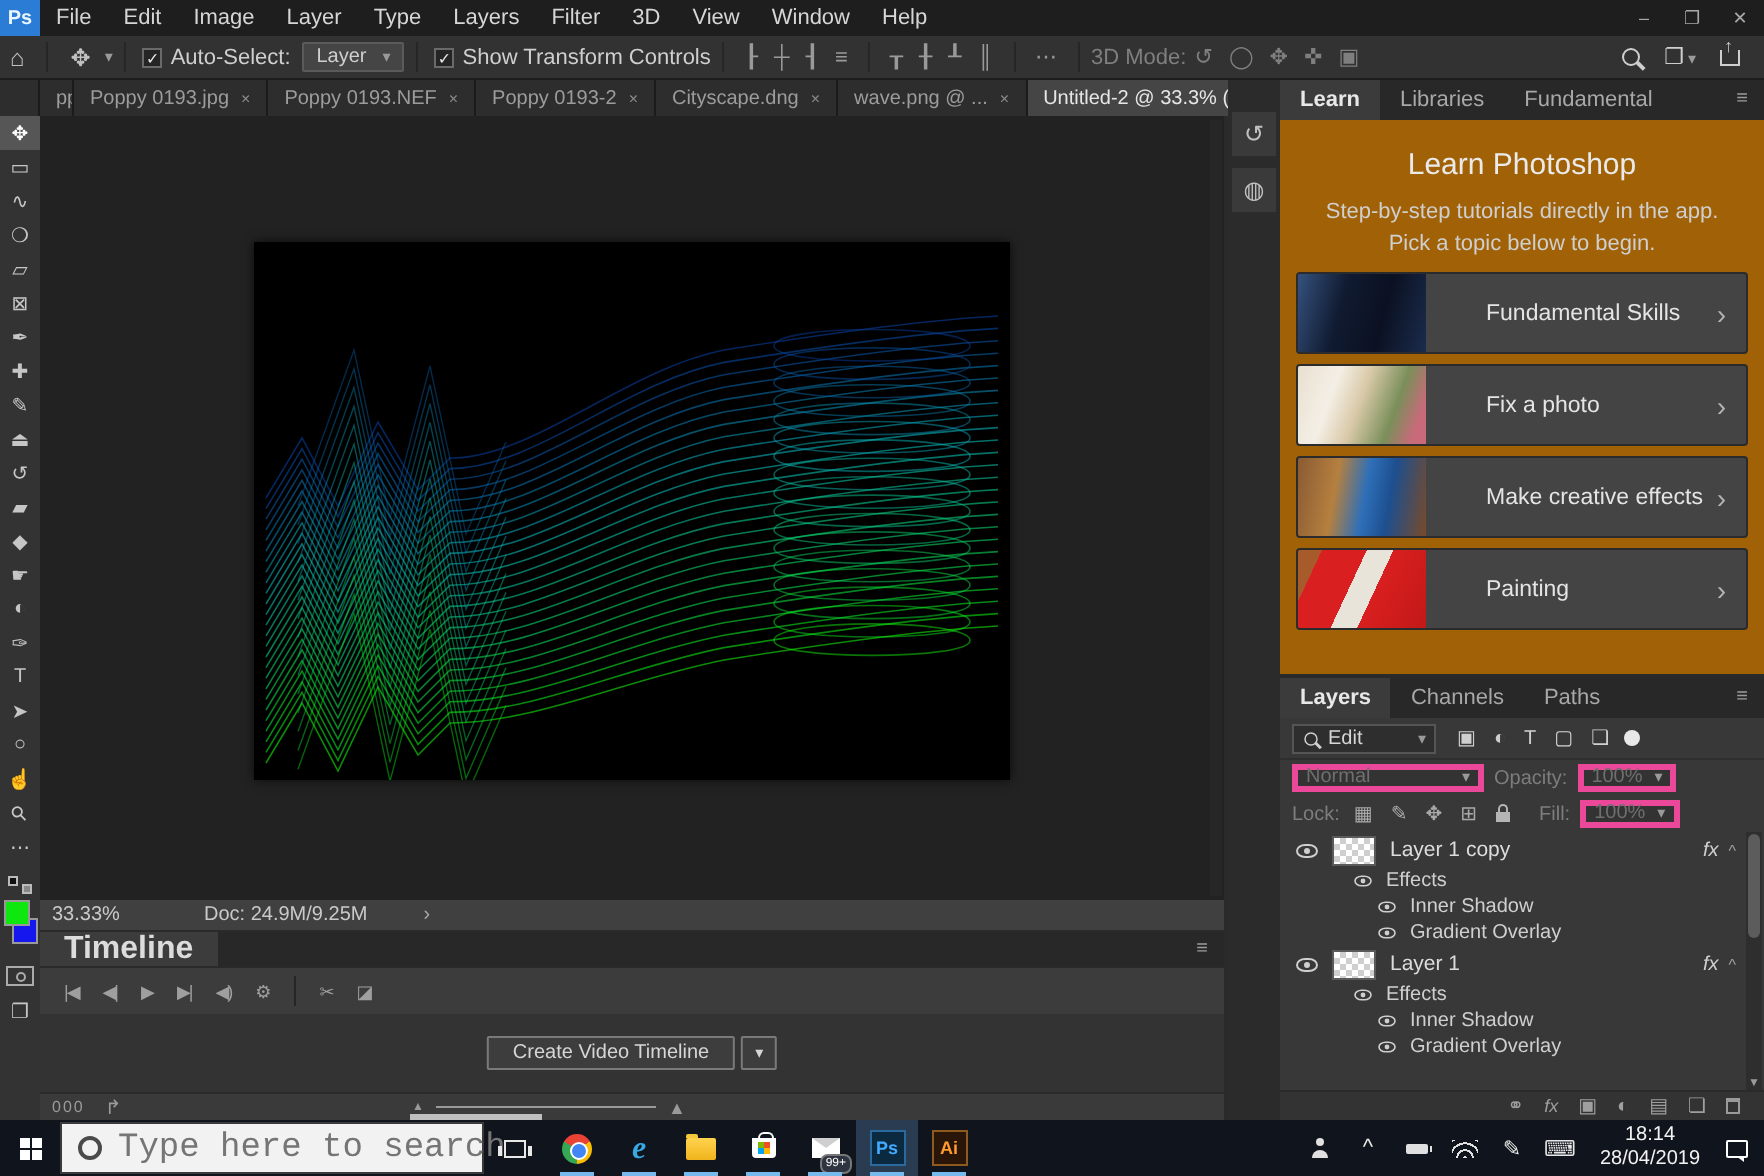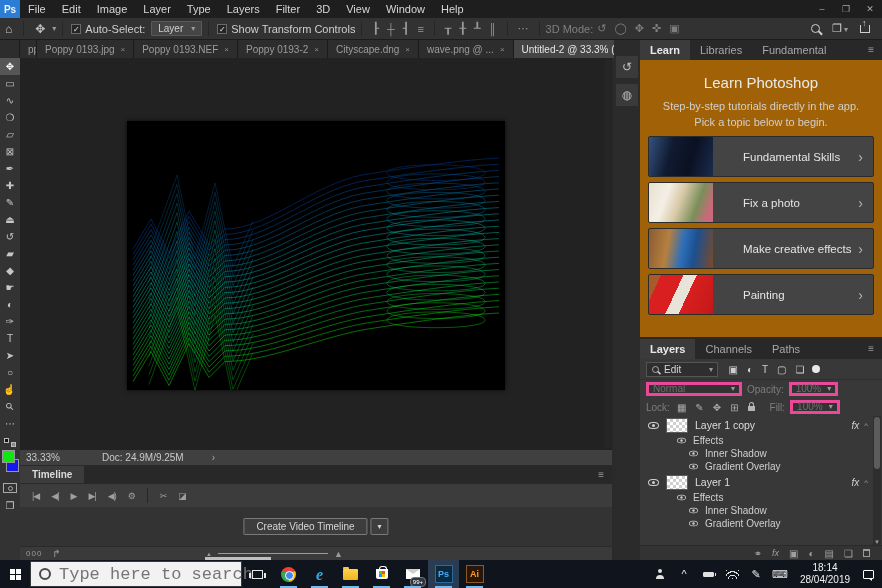--- a/index.html
+++ b/index.html
@@ -53,21 +53,21 @@
 #image svg{width:100%;height:100%;display:block}
 .vscroll{position:absolute;right:1px;top:2px;width:6px;height:388px;background:#262626}
 
 #statusbar{position:absolute;left:20px;top:450px;width:592px;height:15px;background:#404040;display:flex;align-items:center;color:#c9c9c9;font-size:10px}
 #statusbar .z{padding-left:6px;width:58px}
 #statusbar .d{padding-left:24px}
 #statusbar .c{padding-left:28px;color:#a8a8a8}
 
 #timeline{position:absolute;left:20px;top:466px;width:592px;height:94px;background:#333}
 .tl-tabrow{height:17px;background:#282828;display:flex}
-.tl-tab{background:#3c3c3c;color:#dcdcdc;font-size:10px;font-weight:bold;padding:0 12px;line-height:17px}
+.tl-tab{background:#3c3c3c;color:#dcdcdc;font-size:16px;font-weight:bold;padding:0 12px;line-height:17px}
 .tl-menu{margin-left:auto;color:#9a9a9a;padding:0 8px;line-height:17px;font-size:10px}
 .tl-controls{height:24px;background:#3c3c3c;border-top:1px solid #2a2a2a;display:flex;align-items:center;padding-left:6px;color:#9f9f9f;font-size:9px}
 .tlc{padding:0 6px;letter-spacing:-1px;white-space:nowrap}
 .tl-content{position:relative;height:39px;background:#333}
 .createwrap{position:absolute;left:50%;top:11px;transform:translateX(-50%);display:flex;gap:3px}
 .createbtn{height:17px;border:1px solid #7a7a7a;background:#3d3d3d;color:#d6d6d6;font-size:10px;line-height:15px;padding:0 12px;border-radius:1px}
 .createdd{width:18px;height:17px;border:1px solid #7a7a7a;background:#3d3d3d;color:#d6d6d6;font-size:8px;text-align:center;line-height:16px;border-radius:1px}
 .tl-bottom{position:absolute;left:0;right:0;bottom:0;height:14px;background:#3a3a3a;border-top:1px solid #2a2a2a;display:flex;align-items:center;font-size:8px;color:#9a9a9a}
 .tl-bottom .tc{padding-left:6px;letter-spacing:1px}
 .tl-bottom .exp{padding-left:10px;font-size:10px}

